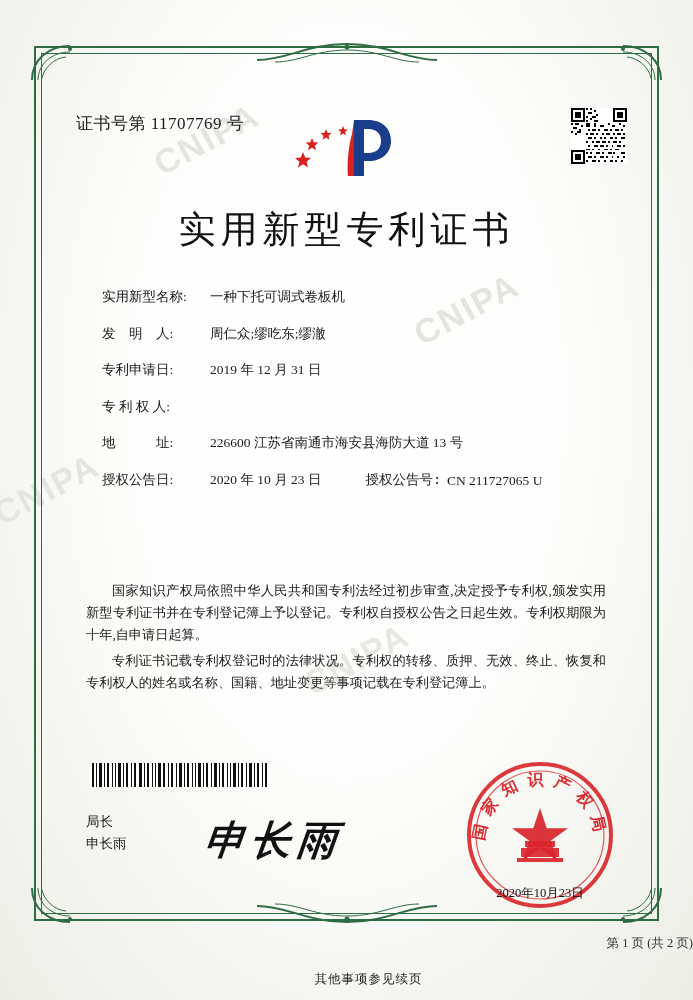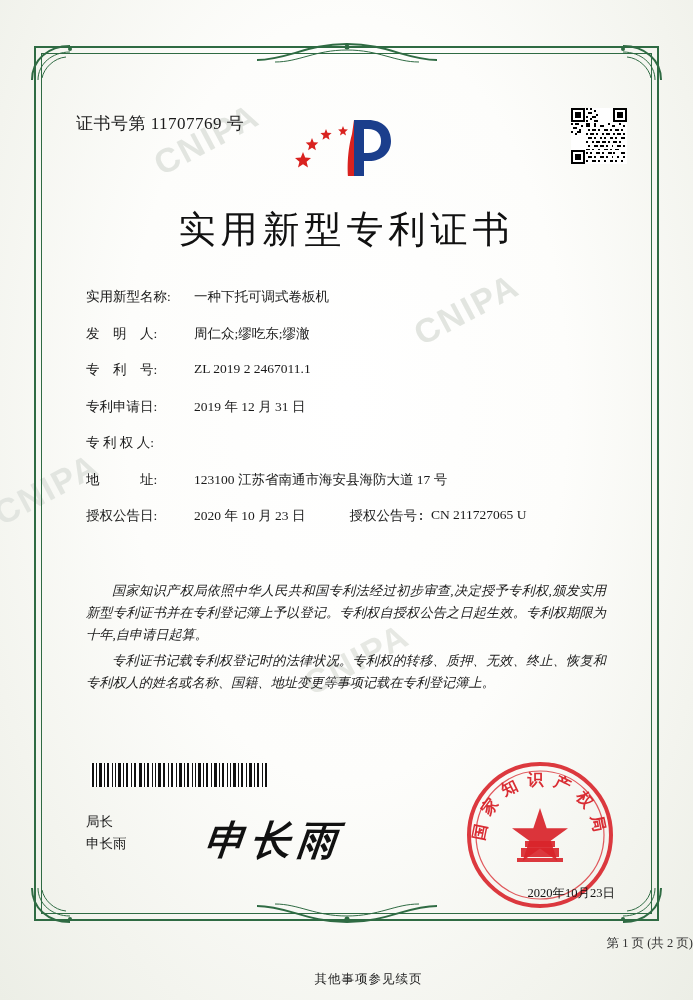--- a/index.html
+++ b/index.html
@@ -125,23 +125,24 @@
   
   .fields {
     position: absolute;
     left: 86px;
     top: 288px;
     width: 520px;
     font-size: 13.5px;
   }
   .field-row {
     display: flex;
-    align-items: flex-start;
+    align-items: flex-end;
     margin-bottom: 18.5px;
     white-space: nowrap;
+    margin-left: 16px;
   }
   .field-label {
     width: 108px;
     flex: 0 0 108px;
     letter-spacing: 0px;
   }
   .field-value {
     flex: 1 1 auto;
   }
   .field-extra-label {
@@ -156,21 +157,20 @@
     left: 86px;
     top: 580px;
     width: 520px;
     font-size: 13.2px;
     line-height: 22px;
     text-align: justify;
   }
   .paras p {
     margin: 0 0 4px 0;
     text-indent: 26px;
-    font-style: italic;
   }
 
   
   .barcode {
     position: absolute;
     left: 90px; bottom: 213px;
     width: 178px; height: 24px;
   }
 
   
@@ -195,21 +195,21 @@
   
   .seal {
     position: absolute;
     right: 78px; bottom: 90px;
     width: 150px; height: 150px;
   }
   .seal-date {
     position: absolute;
     right: 78px; bottom: 98px;
     width: 150px;
-    text-align: right;
+    text-align: center;
     font-size: 12.5px;
     color: #111;
   }
 
   
   .page-no {
     position: absolute;
     left: 0; right: 0;
     bottom: 48px;
     text-align: right;
@@ -423,33 +423,29 @@
   <div class="fields">
     <div class="field-row">
       <span class="field-label">实用新型名称:</span>
       <span class="field-value">一种下托可调式卷板机</span>
     </div>
     <div class="field-row">
       <span class="field-label">发　明　人:</span>
       <span class="field-value">周仁众;缪吃东;缪澈</span>
     </div>
     <div class="field-row">
-      <span class="field-label">专　利　号:</span>
-      <span class="field-value">ZL 2019 2 2467011.1</span>
-    </div>
-    <div class="field-row">
       <span class="field-label">专利申请日:</span>
       <span class="field-value">2019 年 12 月 31 日</span>
     </div>
     <div class="field-row">
       <span class="field-label">专 利 权 人:</span>
     </div>
     <div class="field-row">
       <span class="field-label">地　　　址:</span>
-      <span class="field-value">123100 江苏省南通市海安县海防大道 17 号</span>
+      <span class="field-value">226600 江苏省南通市海安县海防大道 13 号</span>
     </div>
     <div class="field-row">
       <span class="field-label">授权公告日:</span>
       <span>2020 年 10 月 23 日</span>
       <span class="field-extra-label">授权公告号:</span>
       <span>CN 211727065 U</span>
     </div>
   </div>
 
   <div class="paras">

